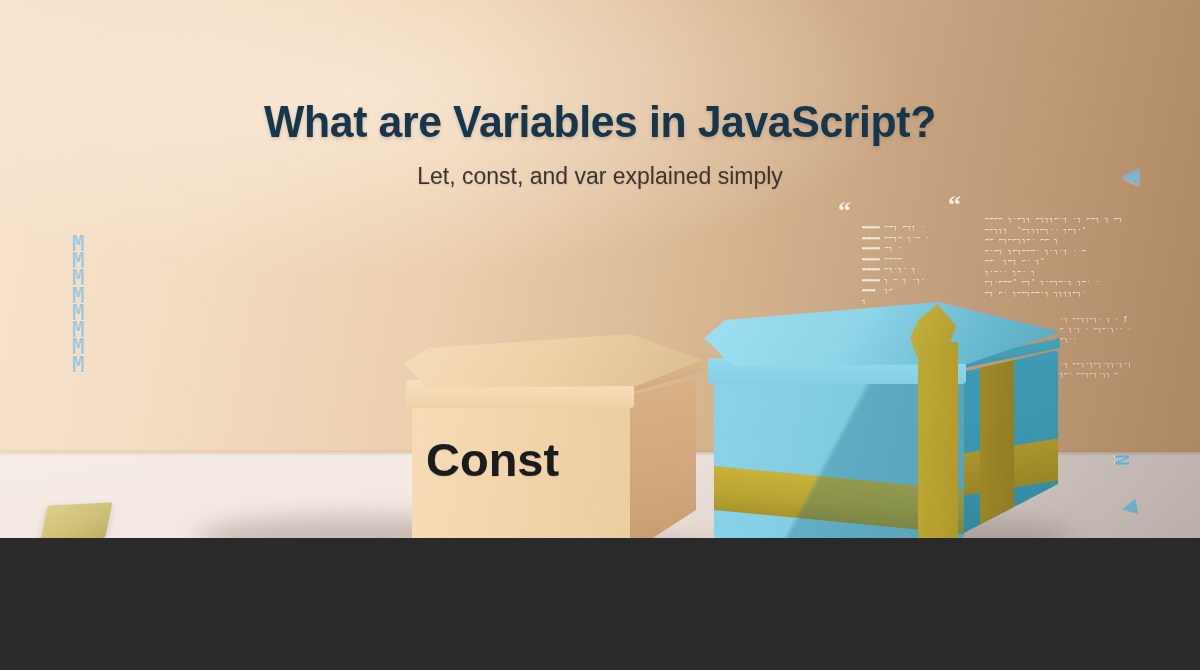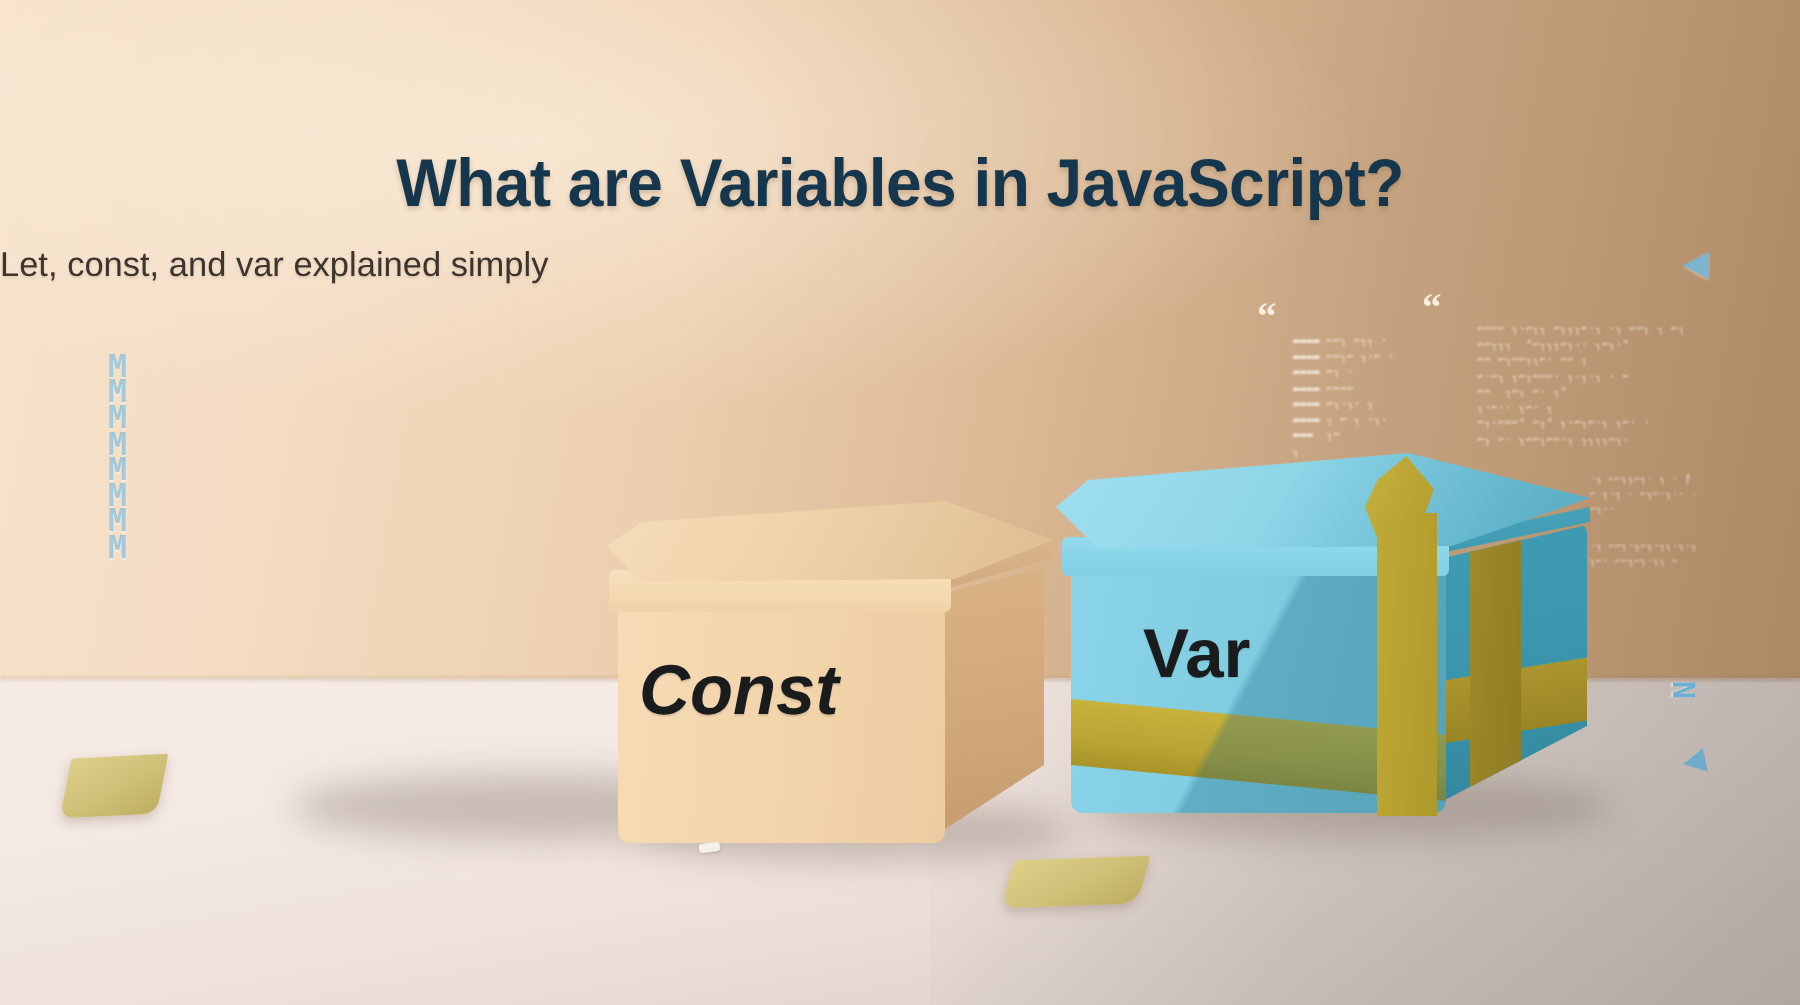--- a/index.html
+++ b/index.html
@@ -3,21 +3,21 @@
 <meta charset="utf-8">
 <style>
   html, body {
     margin: 0;
     padding: 0;
     background: #2a2a2a;
   }
   #scene {
     position: relative;
     width: 1200px;
-    height: 670px;
+    height: 538px;
     overflow: hidden;
     font-family: "Liberation Sans", sans-serif;
   }
 
   
   .bg-wall {
     position: absolute;
     left: 0; top: 0;
     width: 1200px; height: 470px;
     background:
@@ -80,21 +80,21 @@
     font-weight: 700;
     letter-spacing: -0.4px;
     color: #15364c;
     text-shadow: 0 2px 4px rgba(120,85,55,0.28);
     transform: scaleX(0.95);
   }
   .subtitle {
     position: absolute;
     left: 0; top: 163px;
     width: 1200px;
-    text-align: left;
+    text-align: center;
     font-size: 23px;
     font-weight: 400;
     color: #3c3430;
     text-shadow: 0 1px 2px rgba(140,105,75,0.20);
   }
 
   
   .glyph-col {
     position: absolute;
     left: 72px; top: 236px;
@@ -466,38 +466,37 @@
 
   <div class="ground-shadow" id="let-shadow"></div>
 
   <div class="ground-shadow" id="const-shadow"></div>
   <div class="box" id="box-const">
     <div class="const-side"></div>
     <div class="const-front"></div>
     <div class="const-lid-side"></div>
     <div class="const-lid-front"></div>
     <div class="const-lid-top"></div>
-    <div class="box-label" style="left:22px; top:98px; font-size:47px;font-style:italic;">Const</div>
+    <div class="box-label" style="left:22px; top:98px; font-size:47px;">Const</div>
   </div>
 
   <div class="ground-shadow" id="var-shadow"></div>
   <div class="box" id="box-var">
     <div class="var-side">
       <div class="var-side-ribbon-h"></div>
       <div class="var-side-ribbon-v"></div>
     </div>
     <div class="var-front">
       <div class="var-front-ribbon"></div>
       <div class="var-front-shade"></div>
     </div>
     <div class="var-ribbon-vfront"></div>
     <div class="var-lid-side"></div>
     <div class="var-lid-front"></div>
     <div class="var-lid-top"></div>
     <div class="var-lid-ribbon"></div>
-    <div class="box-label" style="left:58px; top:106px; font-size:46px; z-index:9;">Var</div>
   </div>
 
   <div class="note" id="note-left"></div>
   <div class="note" id="note-mid"></div>
   <div class="speck"></div>
 
 </div>
 
 </body></html>

